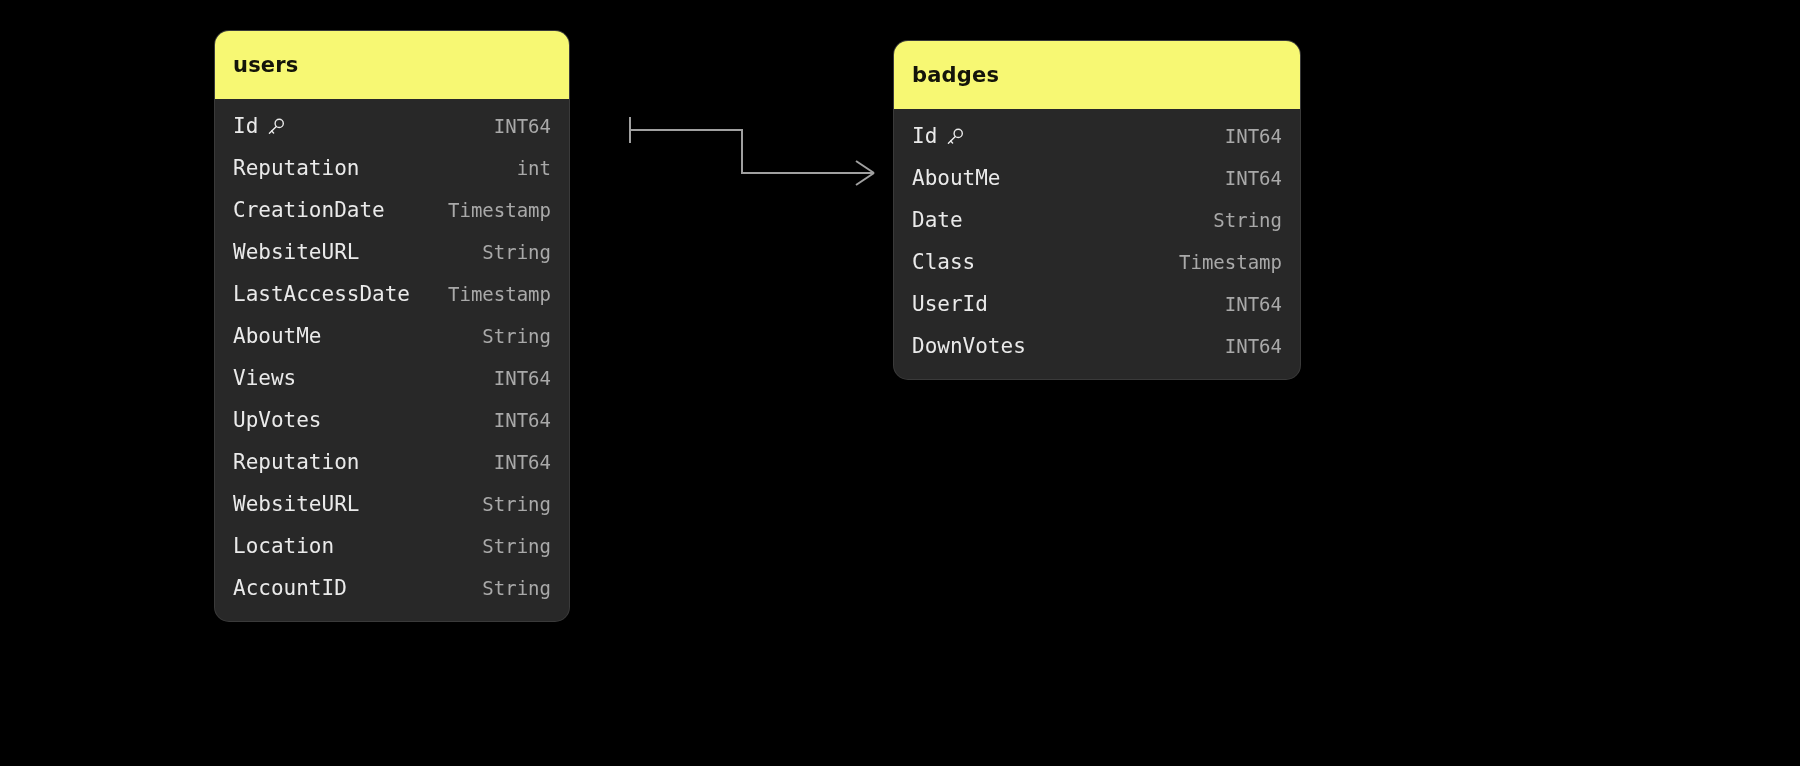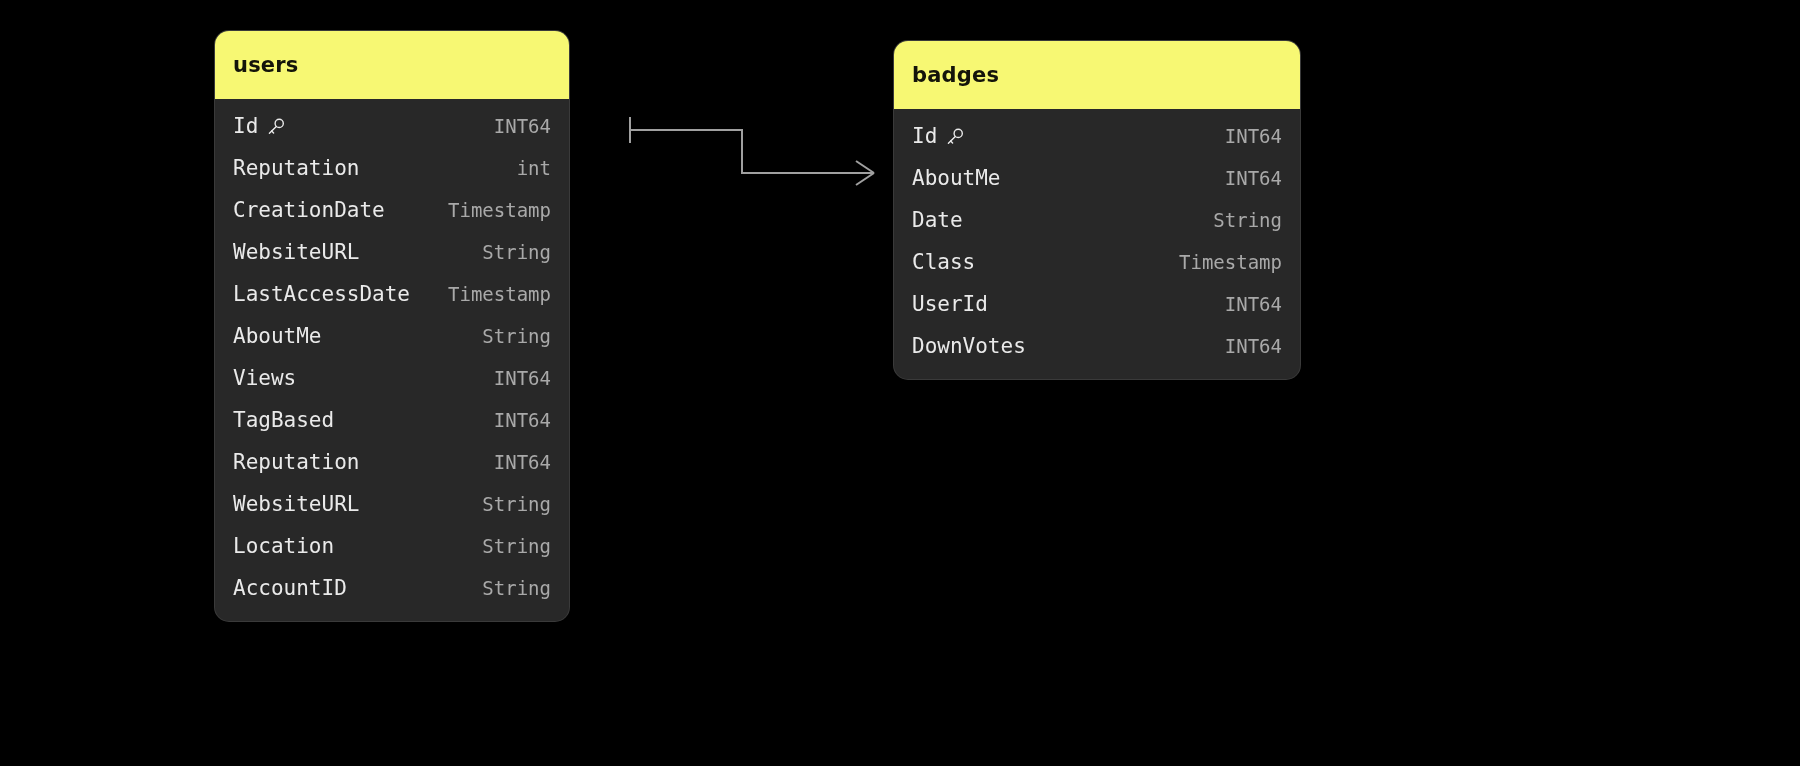--- a/index.html
+++ b/index.html
@@ -132,21 +132,21 @@
           <div class="erd-type">String</div>
         </div>
         <div class="erd-row">
           <div class="erd-field">
             <span>Views</span>
           </div>
           <div class="erd-type">INT64</div>
         </div>
         <div class="erd-row">
           <div class="erd-field">
-            <span>TagBased</span>
+            <span>UpVotes</span>
           </div>
           <div class="erd-type">INT64</div>
         </div>
         <div class="erd-row">
           <div class="erd-field">
             <span>Reputation</span>
           </div>
           <div class="erd-type">INT64</div>
         </div>
         <div class="erd-row">

